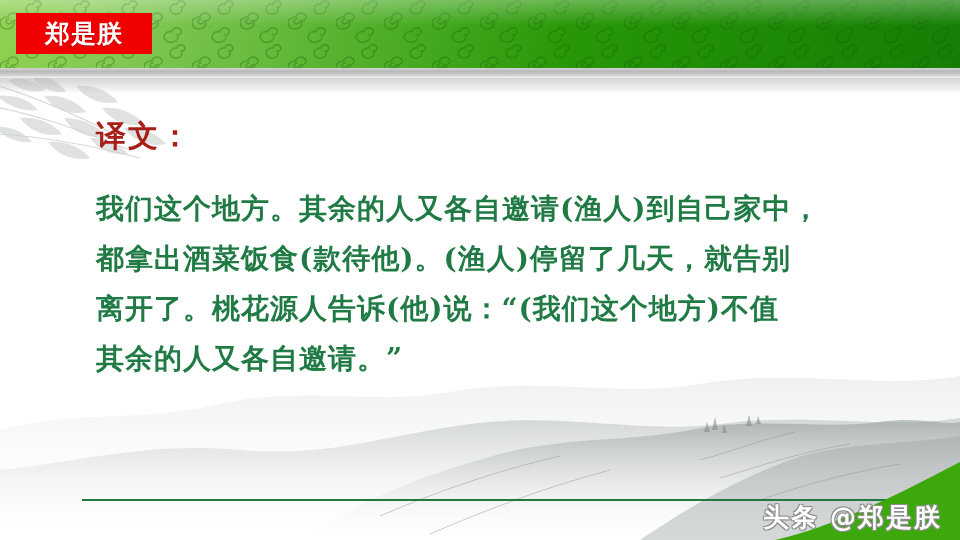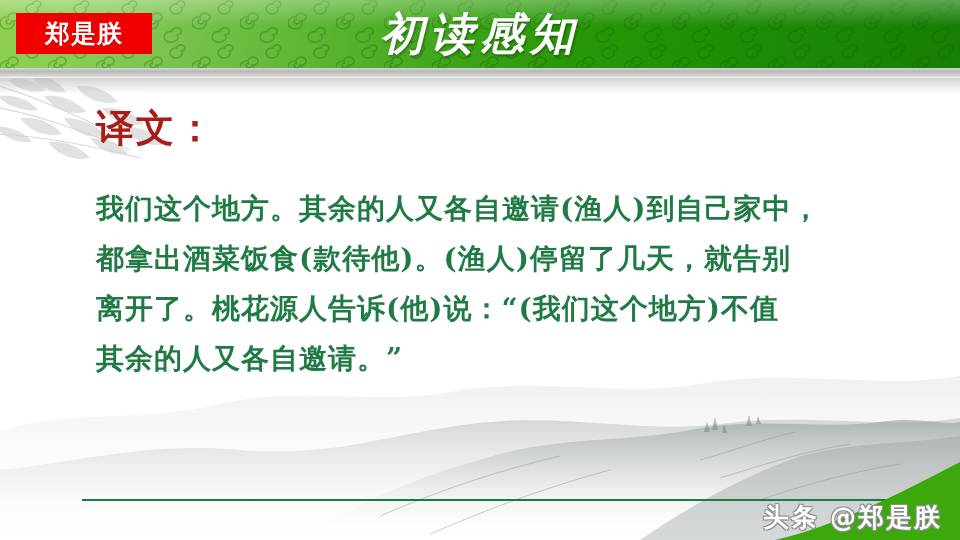--- a/index.html
+++ b/index.html
@@ -120,24 +120,24 @@
     font-weight: bold;
     letter-spacing: 6px;
     line-height: 60px;
     text-shadow: 1px 2px 3px rgba(0,0,0,0.35);
   }
 
   
   .label-translation {
     position: absolute;
     left: 96px;
-    top: 108px;
+    top: 116px;
     color: #a81e16;
     font-family: "DejaVu Serif", serif;
-    font-size: 38px;
+    font-size: 30px;
     font-weight: bold;
     letter-spacing: 2px;
     line-height: 40px;
   }
 
   .body-text {
     position: absolute;
     left: 96px;
     top: 184px;
     width: 790px;
@@ -267,21 +267,20 @@
         </pattern>
       </defs>
       <rect x="0" y="0" width="960" height="68" fill="url(#swirl)"></rect>
     </svg>
     <div class="header-shine"></div>
 
     <div class="logo-badge">
       <span class="logo-badge-text">郑是朕</span>
     </div>
 
-    <div class="slide-title">初读感知</div>
   </div>
   <div class="header-bar"></div>
   <div class="header-bar-fade"></div>
 
   <div class="label-translation">译文：</div>
 
   <div class="body-text">
     <div class="body-line">我们这个地方。其余的人又各自邀请(渔人)到自己家中，</div>
     <div class="body-line">都拿出酒菜饭食(款待他)。(渔人)停留了几天，就告别</div>
     <div class="body-line">离开了。桃花源人告诉(他)说：“(我们这个地方)不值</div>

